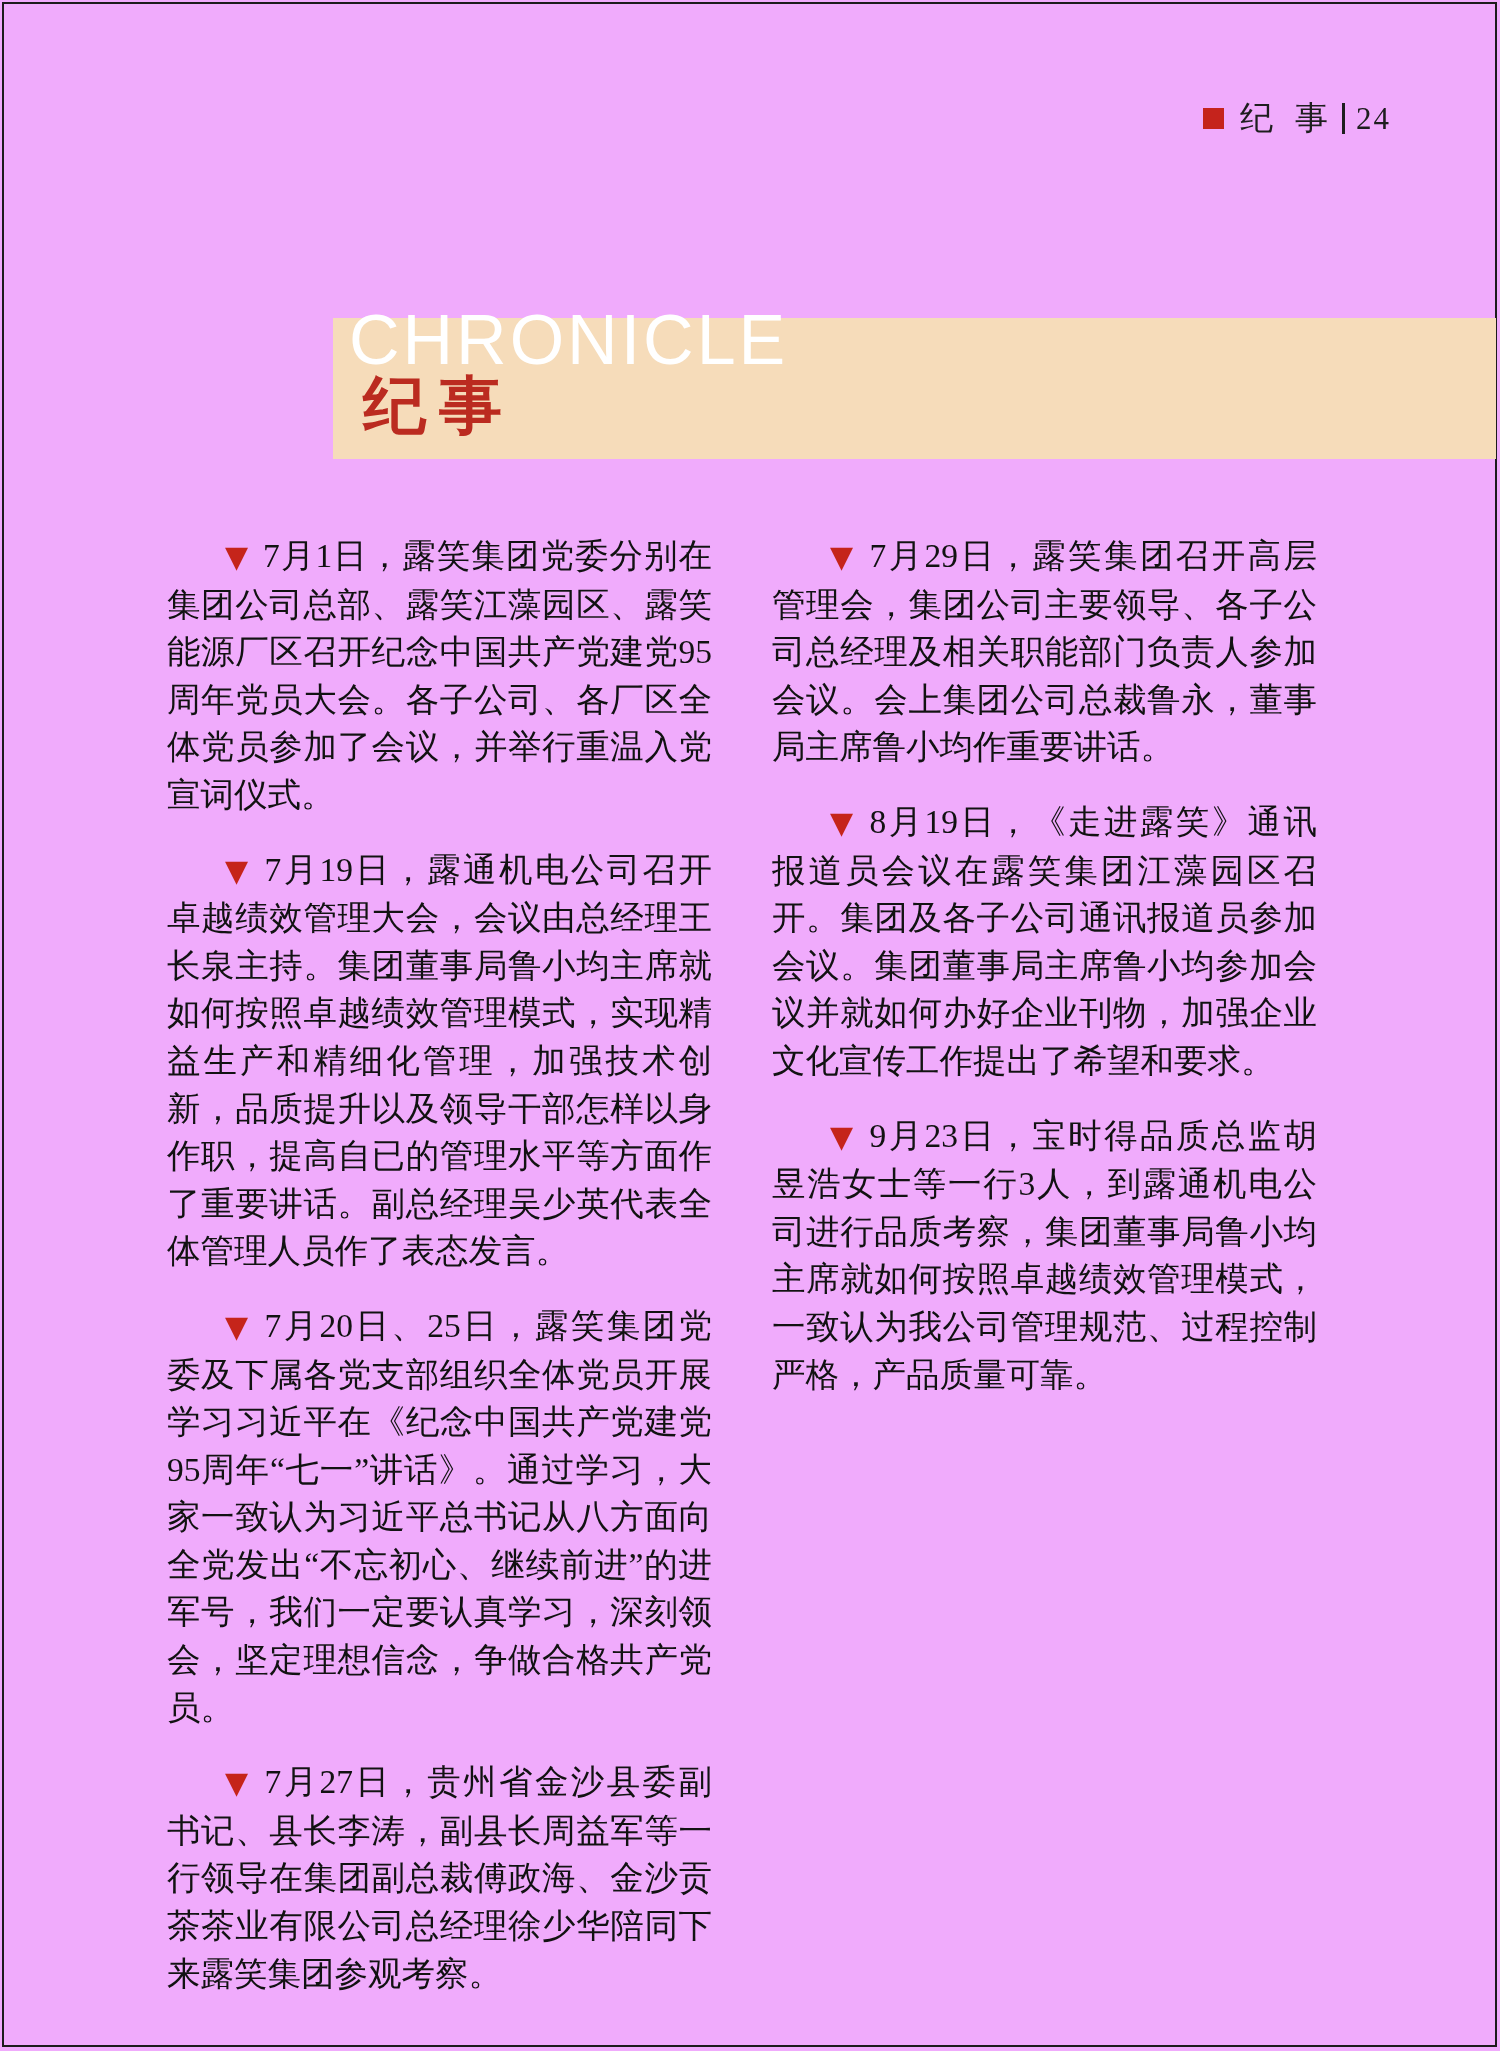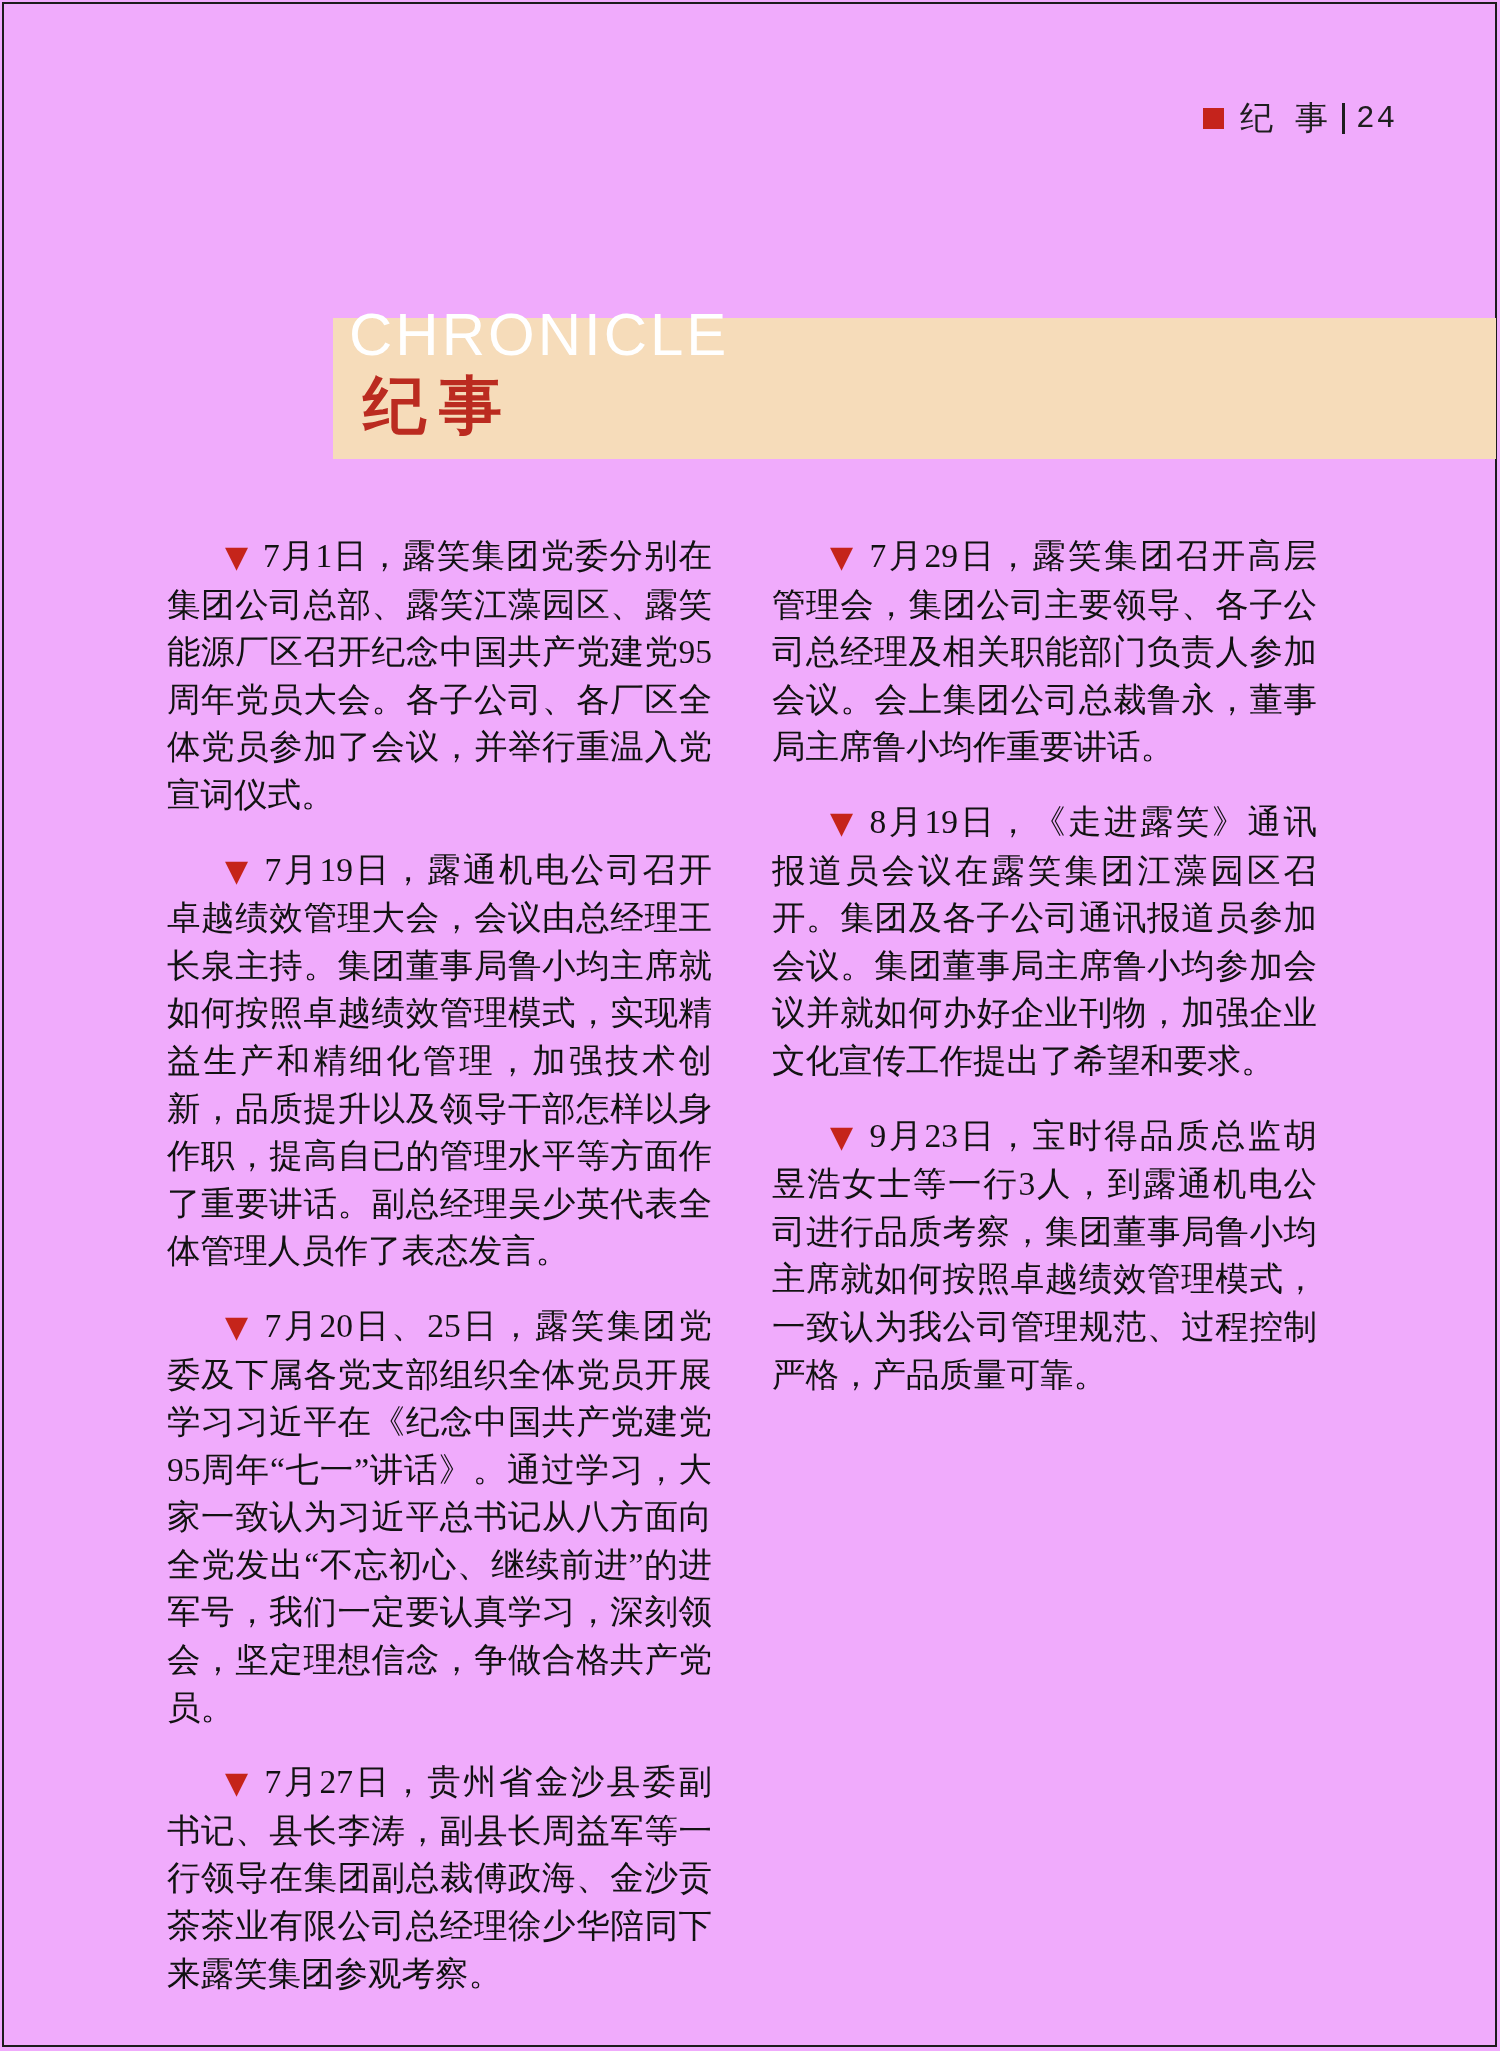--- a/index.html
+++ b/index.html
@@ -14,30 +14,30 @@
     border:2px solid #1c1c1c; pointer-events:none;
   }
   
   .runhead {
     position:absolute; left:1203px; top:102px;
     display:flex; align-items:center; white-space:nowrap;
   }
   .runhead .sq { width:21px; height:21px; background:#c5231c; margin-right:16px; flex:0 0 auto; }
   .runhead .label { font-size:33px; letter-spacing:22px; color:#1e1e1e; line-height:1; }
   .runhead .bar { width:3px; height:31px; background:#1e1e1e; margin:0 11px 0 -8px; flex:0 0 auto; }
-  .runhead .num { font-size:31px; color:#1e1e1e; letter-spacing:2px; line-height:1;font-family:Liberation Mono, monospace; }
+  .runhead .num { font-size:31px; color:#1e1e1e; letter-spacing:2px; line-height:1; }
   
   .banner {
     position:absolute; left:333px; right:4px; top:318px; height:141px;
     background:#f6dcba;
   }
   .banner .en {
     position:absolute; left:16px; top:-13px;
     font-family:"Liberation Sans","DejaVu Sans",sans-serif;
-    font-size:60px; line-height:1; letter-spacing:3px;
+    font-size:70px; line-height:1; letter-spacing:3px;
     color:#ffffff; font-weight:400;
   }
   .banner .zh {
     position:absolute; left:30px; top:56px;
     font-family:"Liberation Sans","DejaVu Sans",sans-serif;
     font-size:63px; line-height:1; letter-spacing:13px;
     color:#bb2b20; font-weight:700;
   }
   
   .col { position:absolute; top:532px; width:545px; }

